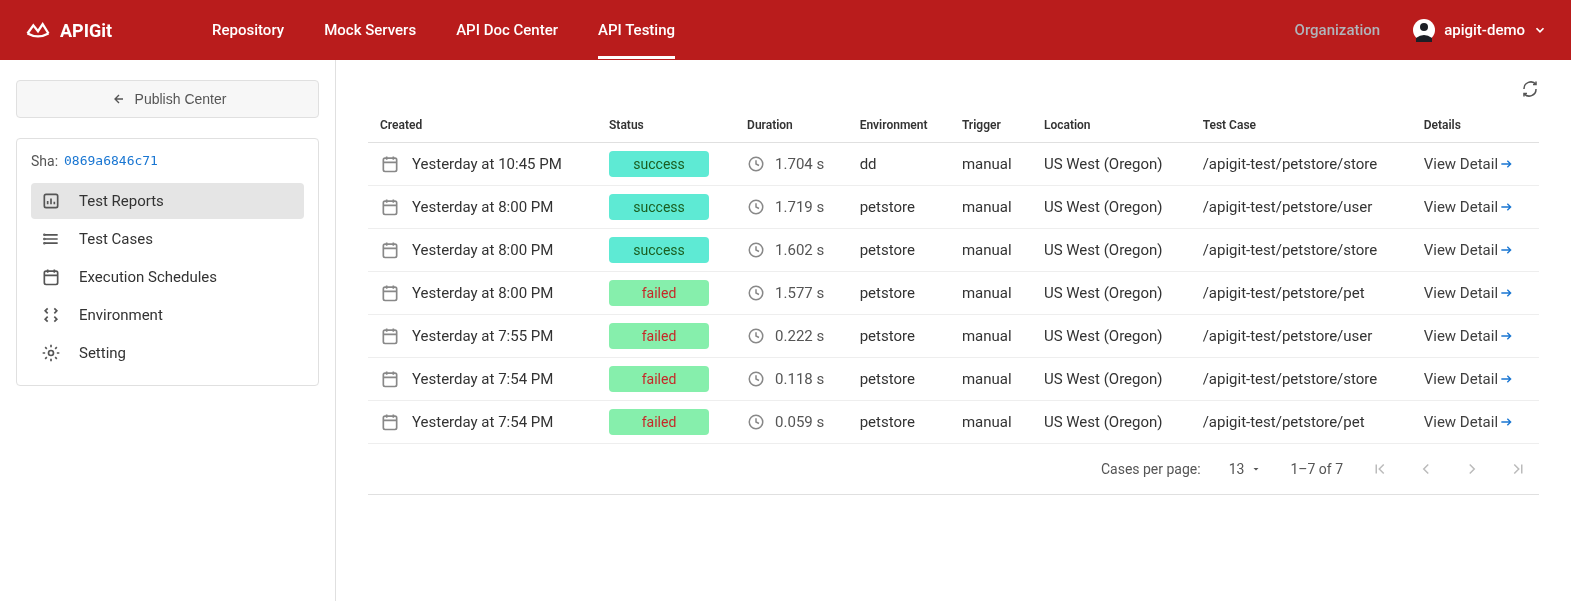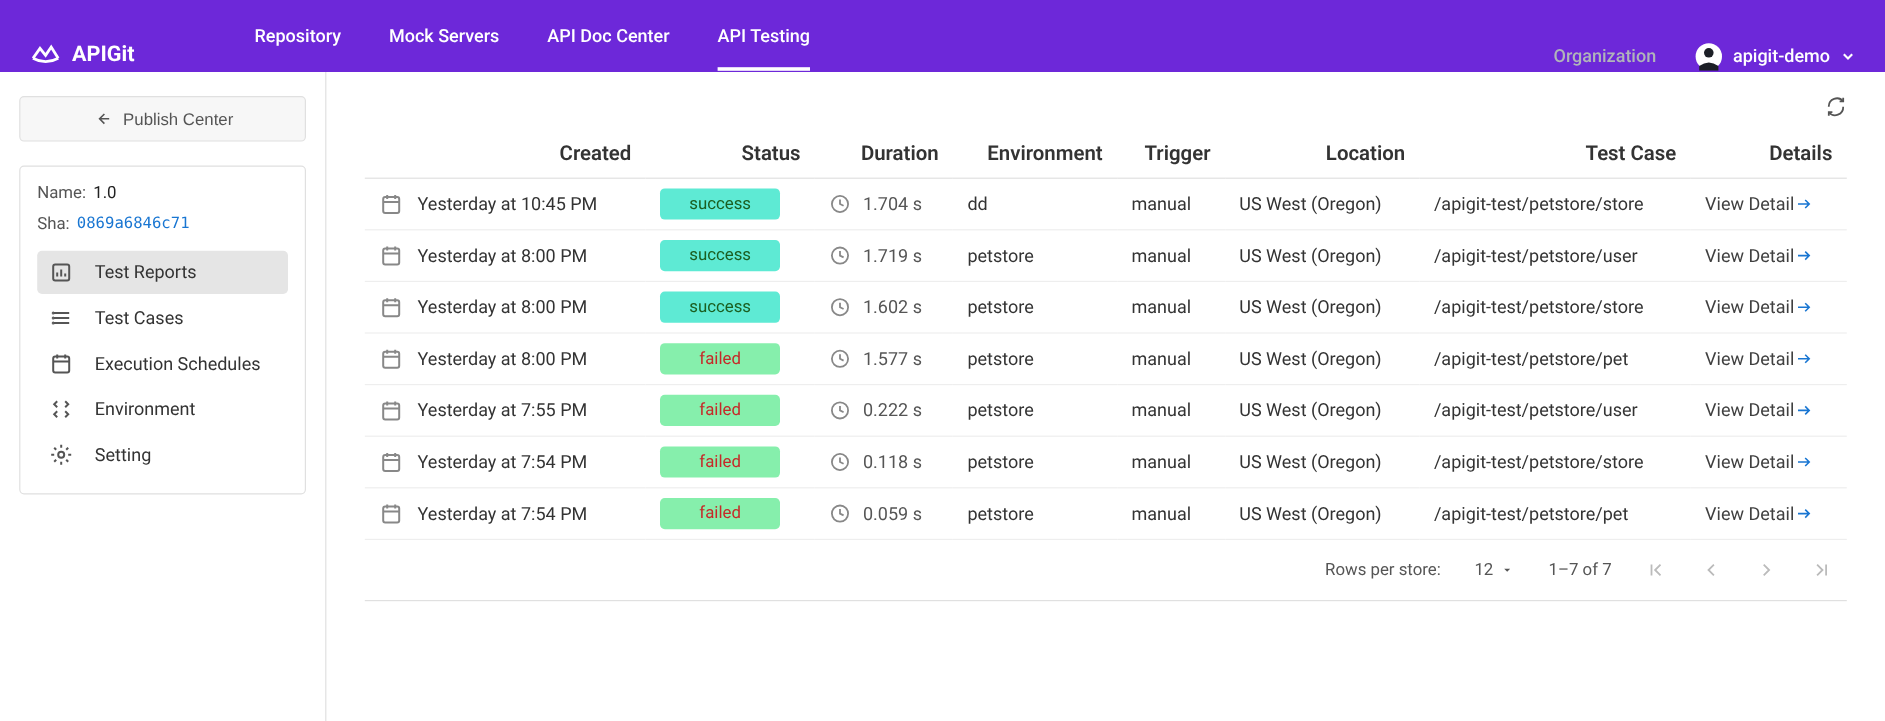--- a/index.html
+++ b/index.html
@@ -1,23 +1,23 @@
 <!DOCTYPE html>
 <html><head>
   <meta charset="utf-8">
   <style>
     * { margin: 0; padding: 0; box-sizing: border-box; }
     body { font-family: -apple-system, BlinkMacSystemFont, "Segoe UI", Roboto, Helvetica, Arial, sans-serif; color: #333; background: #fff; }
     
     
     .header {
-      background: #6d28d9;
+      background: #b91c1c;
       height: 60px;
       display: flex;
-      align-items: flex-end;
+      align-items: center;
       padding: 1px 24px;
       color: #fff;
     }
     .logo {
       display: flex;
       align-items: center;
       gap: 8px;
       font-weight: 700;
       font-size: 18px;
       margin-right: 100px;
@@ -39,21 +39,21 @@
     .header-right { margin-left: auto; display: flex; align-items: center; gap: 32px; }
     .org-label { color: #b0b4ba; font-size: 15px; font-weight: 500; cursor: pointer; }
     .user-menu { display: flex; align-items: center; gap: 8px; cursor: pointer; }
     .user-menu .avatar { width: 24px; height: 24px; }
     .user-menu .label { color: #fff; font-size: 15px; font-weight: 500; }
     .user-menu .chev { width: 14px; height: 14px; }
     
     
     .page { display: flex; min-height: calc(100vh - 60px); }
     .sidebar {
-      width: 272px;
+      width: 336px;
       border-right: 1px solid #e0e0e0;
       padding: 20px 16px;
     }
     .main { flex: 1; padding: 20px 32px; }
     
     
     .publish-btn {
       width: 100%;
       border: 1px solid #e0e0e0;
       background: #f7f7f7;
@@ -85,21 +85,21 @@
     }
     .side-item.active { background: #e5e5e5; }
     .side-item .icon { width: 20px; height: 20px; color: #555; }
     
     
     .main-top { display: flex; justify-content: flex-end; margin-bottom: 10px; }
     .refresh-icon { width: 18px; height: 18px; color: #555; cursor: pointer; }
     
     table { width: 100%; border-collapse: collapse; }
     th {
-      text-align: right; font-weight: 600; font-size: 17px; color: #333;
+      text-align: left; font-weight: 600; font-size: 12px; color: #333;
       padding: 10px 12px; border-bottom: 1px solid #e0e0e0;
     }
     td {
       padding: 8px 12px; border-bottom: 1px solid #eee;
       font-size: 15px; color: #333;
     }
     .cell-created { display: flex; align-items: center; gap: 12px; }
     .cell-created .cal-icon { width: 20px; height: 20px; color: #777; }
     .status-badge {
       display: inline-block; min-width: 100px; text-align: center;
@@ -162,24 +162,20 @@
 
   <div class="sidebar">
     <button class="publish-btn">
       <svg width="16" height="16" viewBox="0 0 24 24" fill="none" stroke="#555" stroke-width="2">
         <path d="M15 6 L9 12 L15 18 M9 12 L21 12"></path>
       </svg>
       <span>Publish Center</span>
     </button>
 
     <div class="meta-card">
-      <div class="meta-row">
-        <span class="k">Name:</span>
-        <span class="v">1.0</span>
-      </div>
       <div class="meta-row">
         <span class="k">Sha:</span>
         <span class="sha">0869a6846c71</span>
       </div>
 
       <div class="side-list" id="side-list">
           <div class="side-item active">
             <svg class="icon" viewBox="0 0 24 24" fill="none" stroke="#555" stroke-width="2">
               <rect x="4" y="4" width="16" height="16" rx="2"></rect>
               <path d="M8 16 L8 12 M12 16 L12 9 M16 16 L16 13"></path>
@@ -471,23 +467,23 @@
                 <svg class="arrow-icon" viewBox="0 0 24 24" fill="none" stroke="#1976d2" stroke-width="2">
                   <path d="M5 12 L19 12 M14 7 L19 12 L14 17"></path>
                 </svg>
               </div>
             </td>
           </tr>
         </tbody>
     </table>
 
     <div class="pagination">
-      <span>Rows per store:</span>
+      <span>Cases per page:</span>
       <div class="pag-select">
-        <span>12</span>
+        <span>13</span>
         <svg class="chev" viewBox="0 0 24 24" fill="#555">
           <path d="M7 10 L12 15 L17 10 Z"></path>
         </svg>
       </div>
       <span>1–7 of 7</span>
       <div class="pag-nav">
         <svg class="pag-btn" viewBox="0 0 24 24" fill="none" stroke="#bbb" stroke-width="2">
             <path d="M7 6 L7 18 M17 6 L11 12 L17 18"></path>
           </svg>
         <svg class="pag-btn" viewBox="0 0 24 24" fill="none" stroke="#bbb" stroke-width="2">

